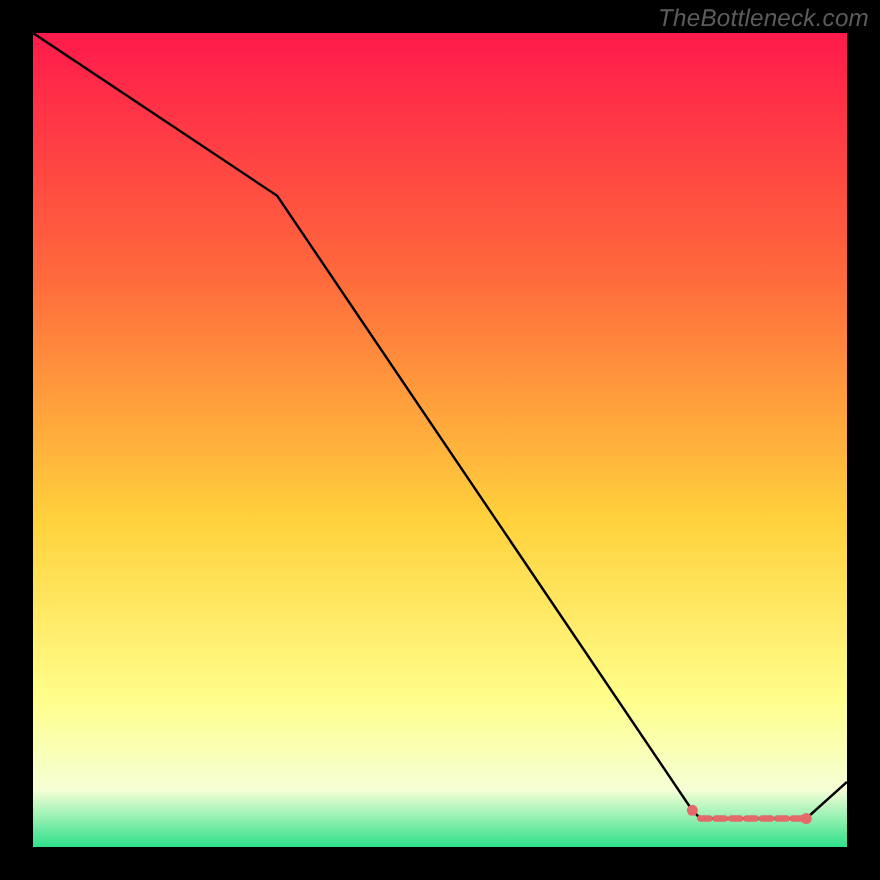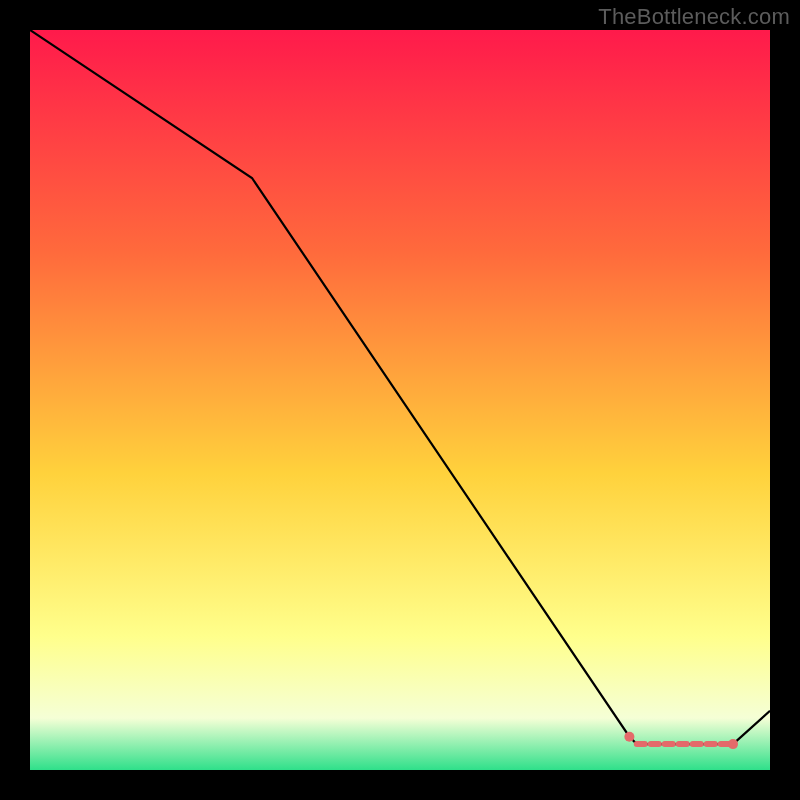--- a/index.html
+++ b/index.html
@@ -12,20 +12,21 @@
   }
   .watermark {
     position: absolute;
     top: 4px;
     right: 10px;
     font-family: Arial, Helvetica, sans-serif;
     font-size: 22px;
     color: #5c5c5c;
     letter-spacing: 0.2px;
     user-select: none;
+    font-style: italic;
   }
   .plot {
     position: absolute;
     left: 30px;
     top: 30px;
     width: 740px;
     height: 740px;
   }
   .plot-svg {
     width: 740px;

